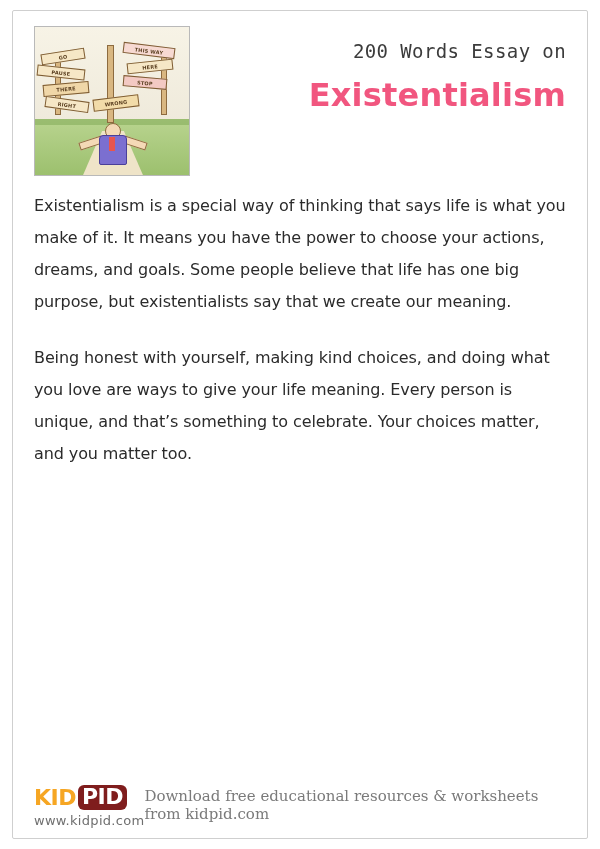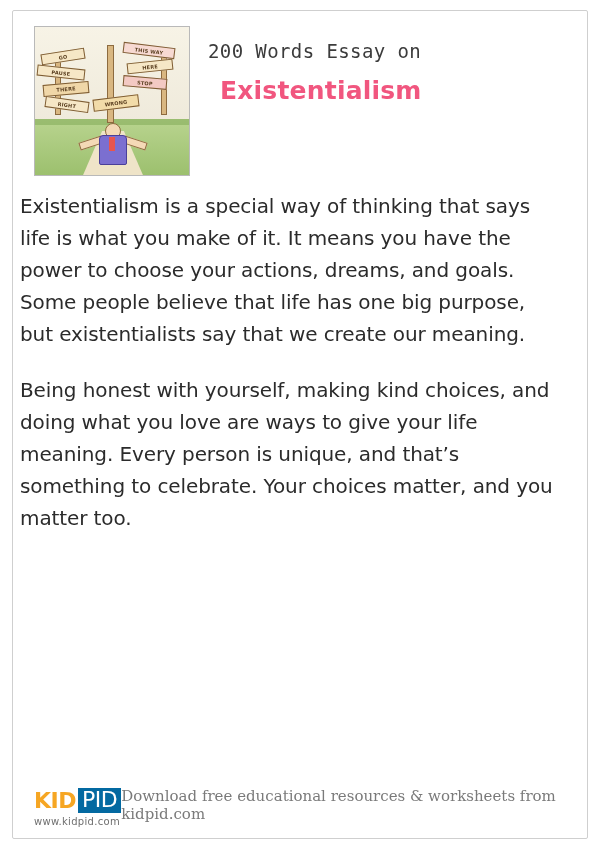--- a/index.html
+++ b/index.html
@@ -138,47 +138,47 @@
     position: absolute;
     left: 74px; top: 110px;
     width: 6px; height: 14px;
     background: #e8554d;
   }
 
   .title-area {
     flex: 1 1 auto;
     padding-left: 18px;
     padding-top: 14px;
-    text-align: left;
+    text-align: right;
   }
   .title-small {
     font-family: "DejaVu Sans Mono", monospace;
     font-size: 19px;
     color: #3c3c3c;
     letter-spacing: .4px;
     margin: 0 0 14px 0;
     font-weight: normal;
   }
   .title-main {
     font-family: "DejaVu Sans", sans-serif;
-    font-size: 25px;
+    font-size: 32px;
     font-weight: bold;
     color: #f1567f;
-    margin: 12px;
+    margin: 0;
     letter-spacing: .2px;
   }
 
   
   .body-text {
     position: absolute;
-    left: 20px;
+    left: 34px;
     top: 190px;
     width: 536px;
     font-family: "DejaVu Sans", sans-serif;
-    font-size: 20px;
+    font-size: 16px;
     line-height: 32px;
     color: #2b2b2b;
     letter-spacing: -0.1px;
   }
   .body-text p {
     margin: 0 0 24px 0;
   }
   .body-text p:last-child { margin-bottom: 0; }
 
   
@@ -194,33 +194,33 @@
   .logo-block { line-height: 1; }
   .logo-row { display: flex; align-items: center; }
   .logo-word {
     font-family: "DejaVu Sans", sans-serif;
     font-weight: bold;
     font-size: 22px;
     letter-spacing: -0.5px;
   }
   .logo-kid { color: #f6a623; }
   .logo-pid-box {
-    background: #0369a1;
+    background: #7f1d1d;
     color: #ffffff;
     padding: 1px 4px 2px 4px;
-    border-radius: 0;
+    border-radius: 6px;
     margin-left: 2px;
     font-family: "DejaVu Sans", sans-serif;
-    font-weight: normal;
+    font-weight: bold;
     font-size: 22px;
     letter-spacing: -0.5px;
   }
   .logo-url {
     font-family: "DejaVu Sans", sans-serif;
-    font-size: 10px;
+    font-size: 13px;
     color: #6f6f6f;
     margin-top: 4px;
     letter-spacing: .3px;
   }
   .footer-note {
     font-family: "DejaVu Serif", serif;
     font-size: 15px;
     color: #7a7a7a;
     padding-bottom: 4px;
   }

